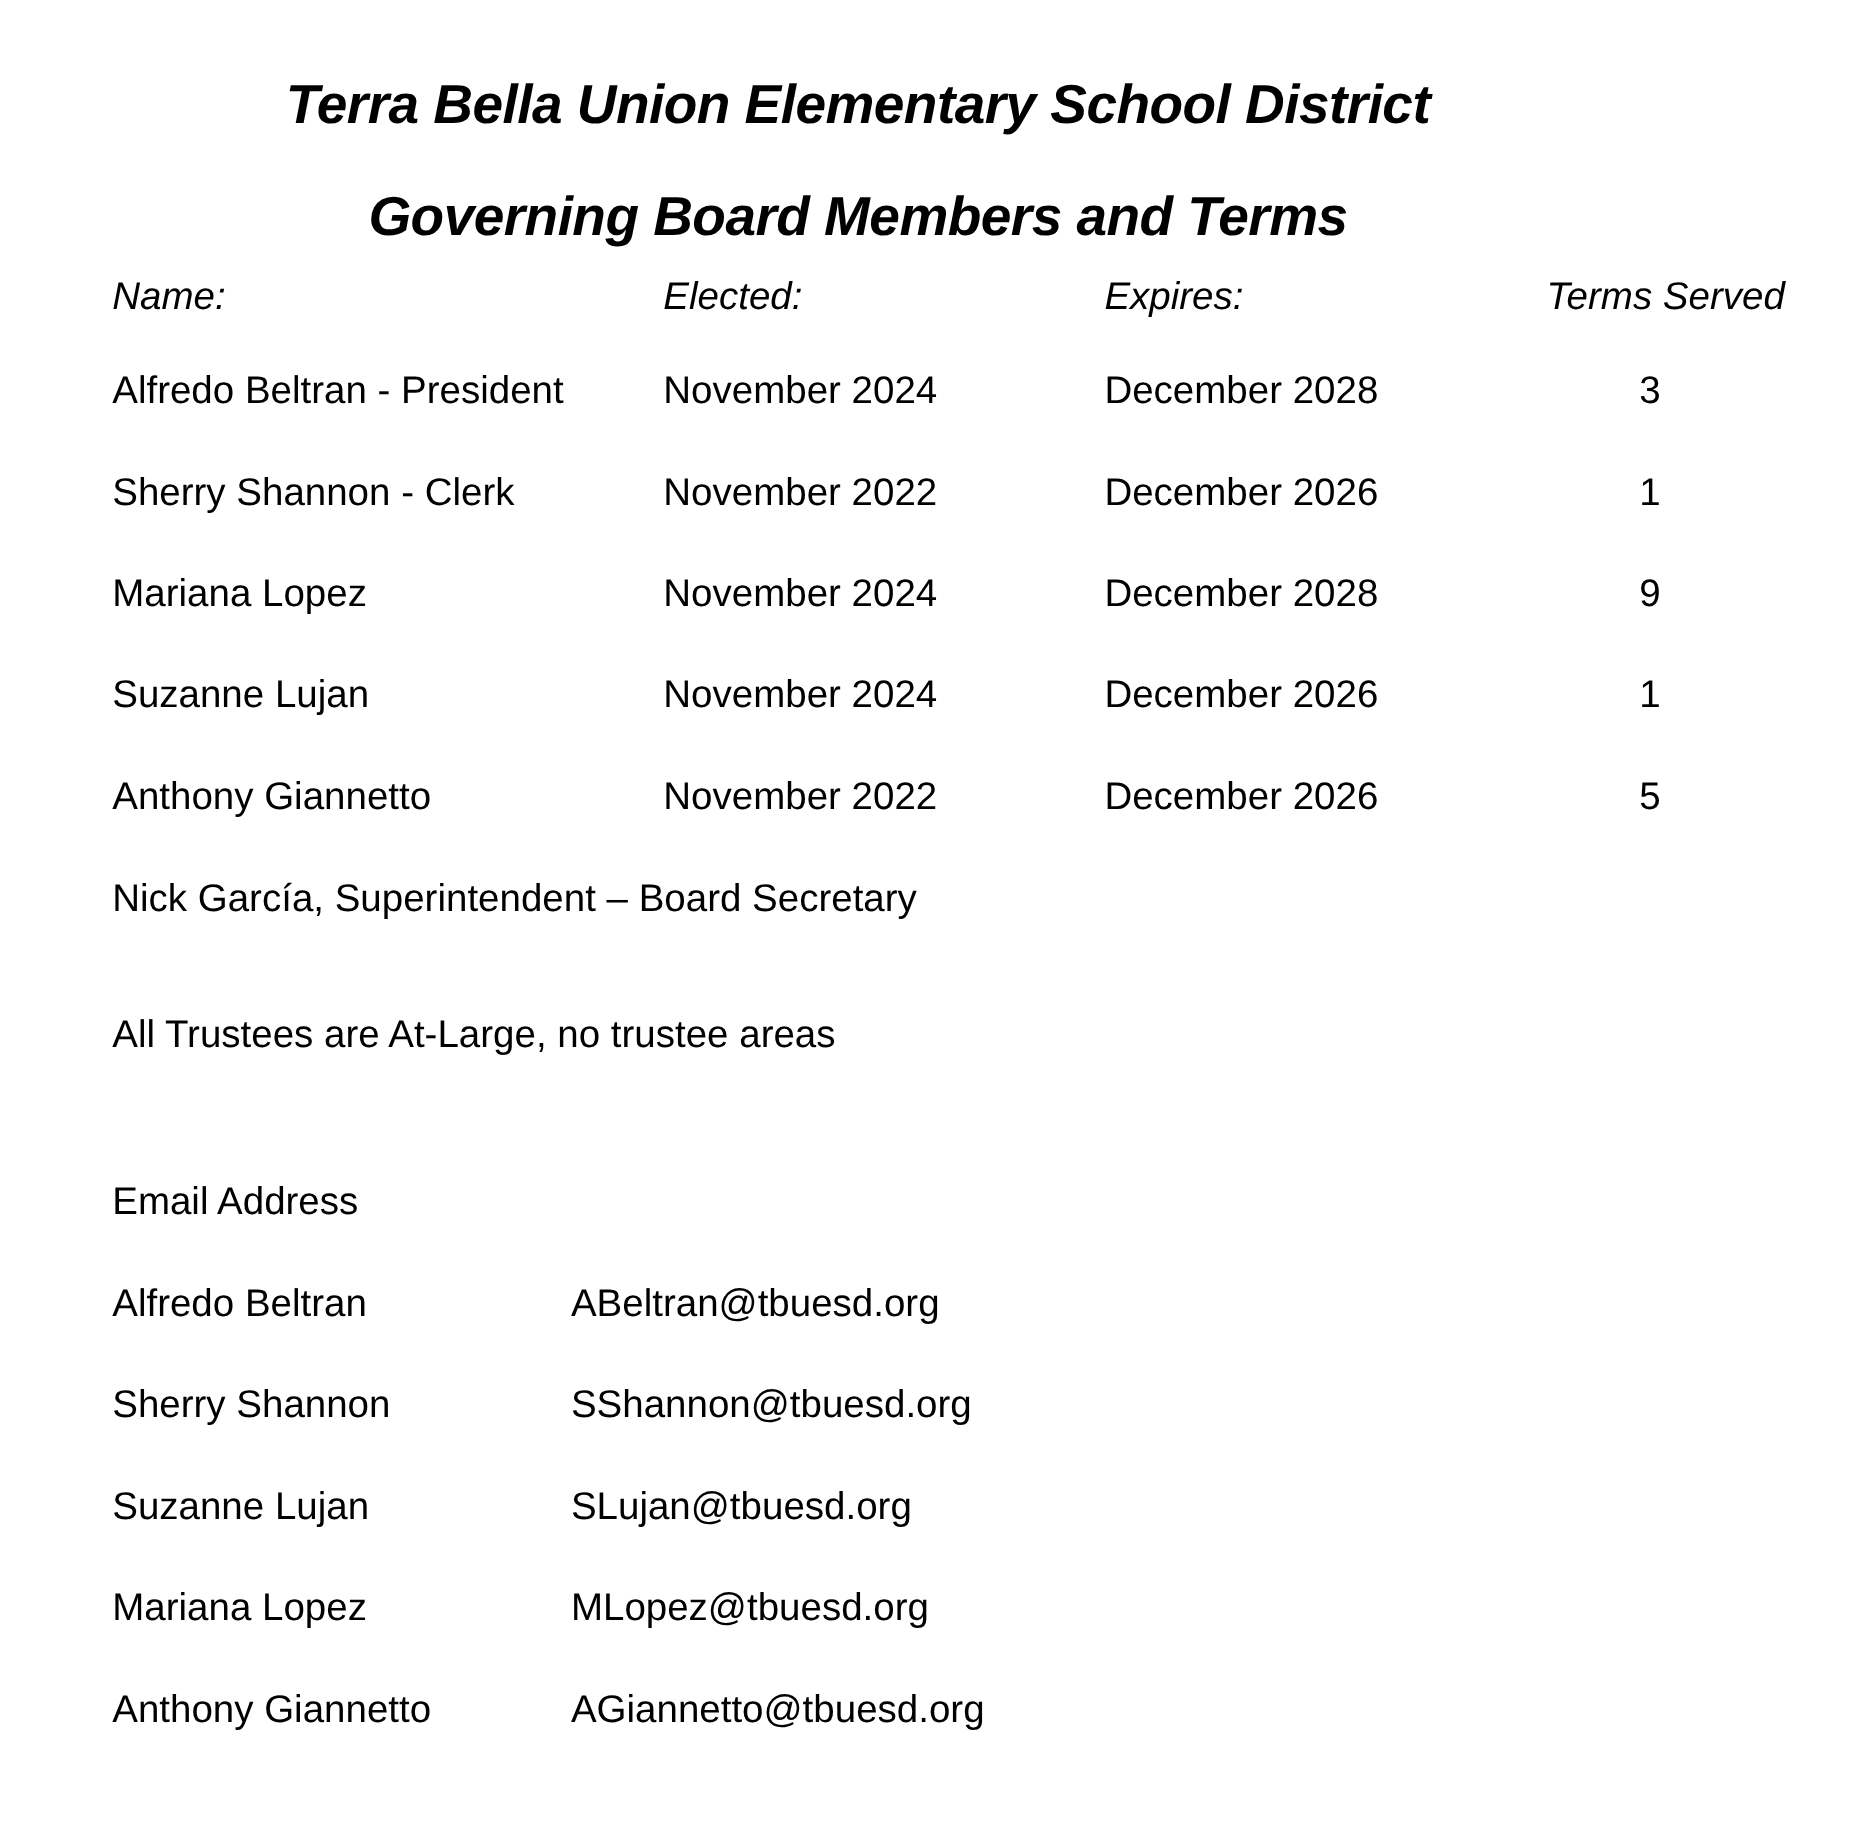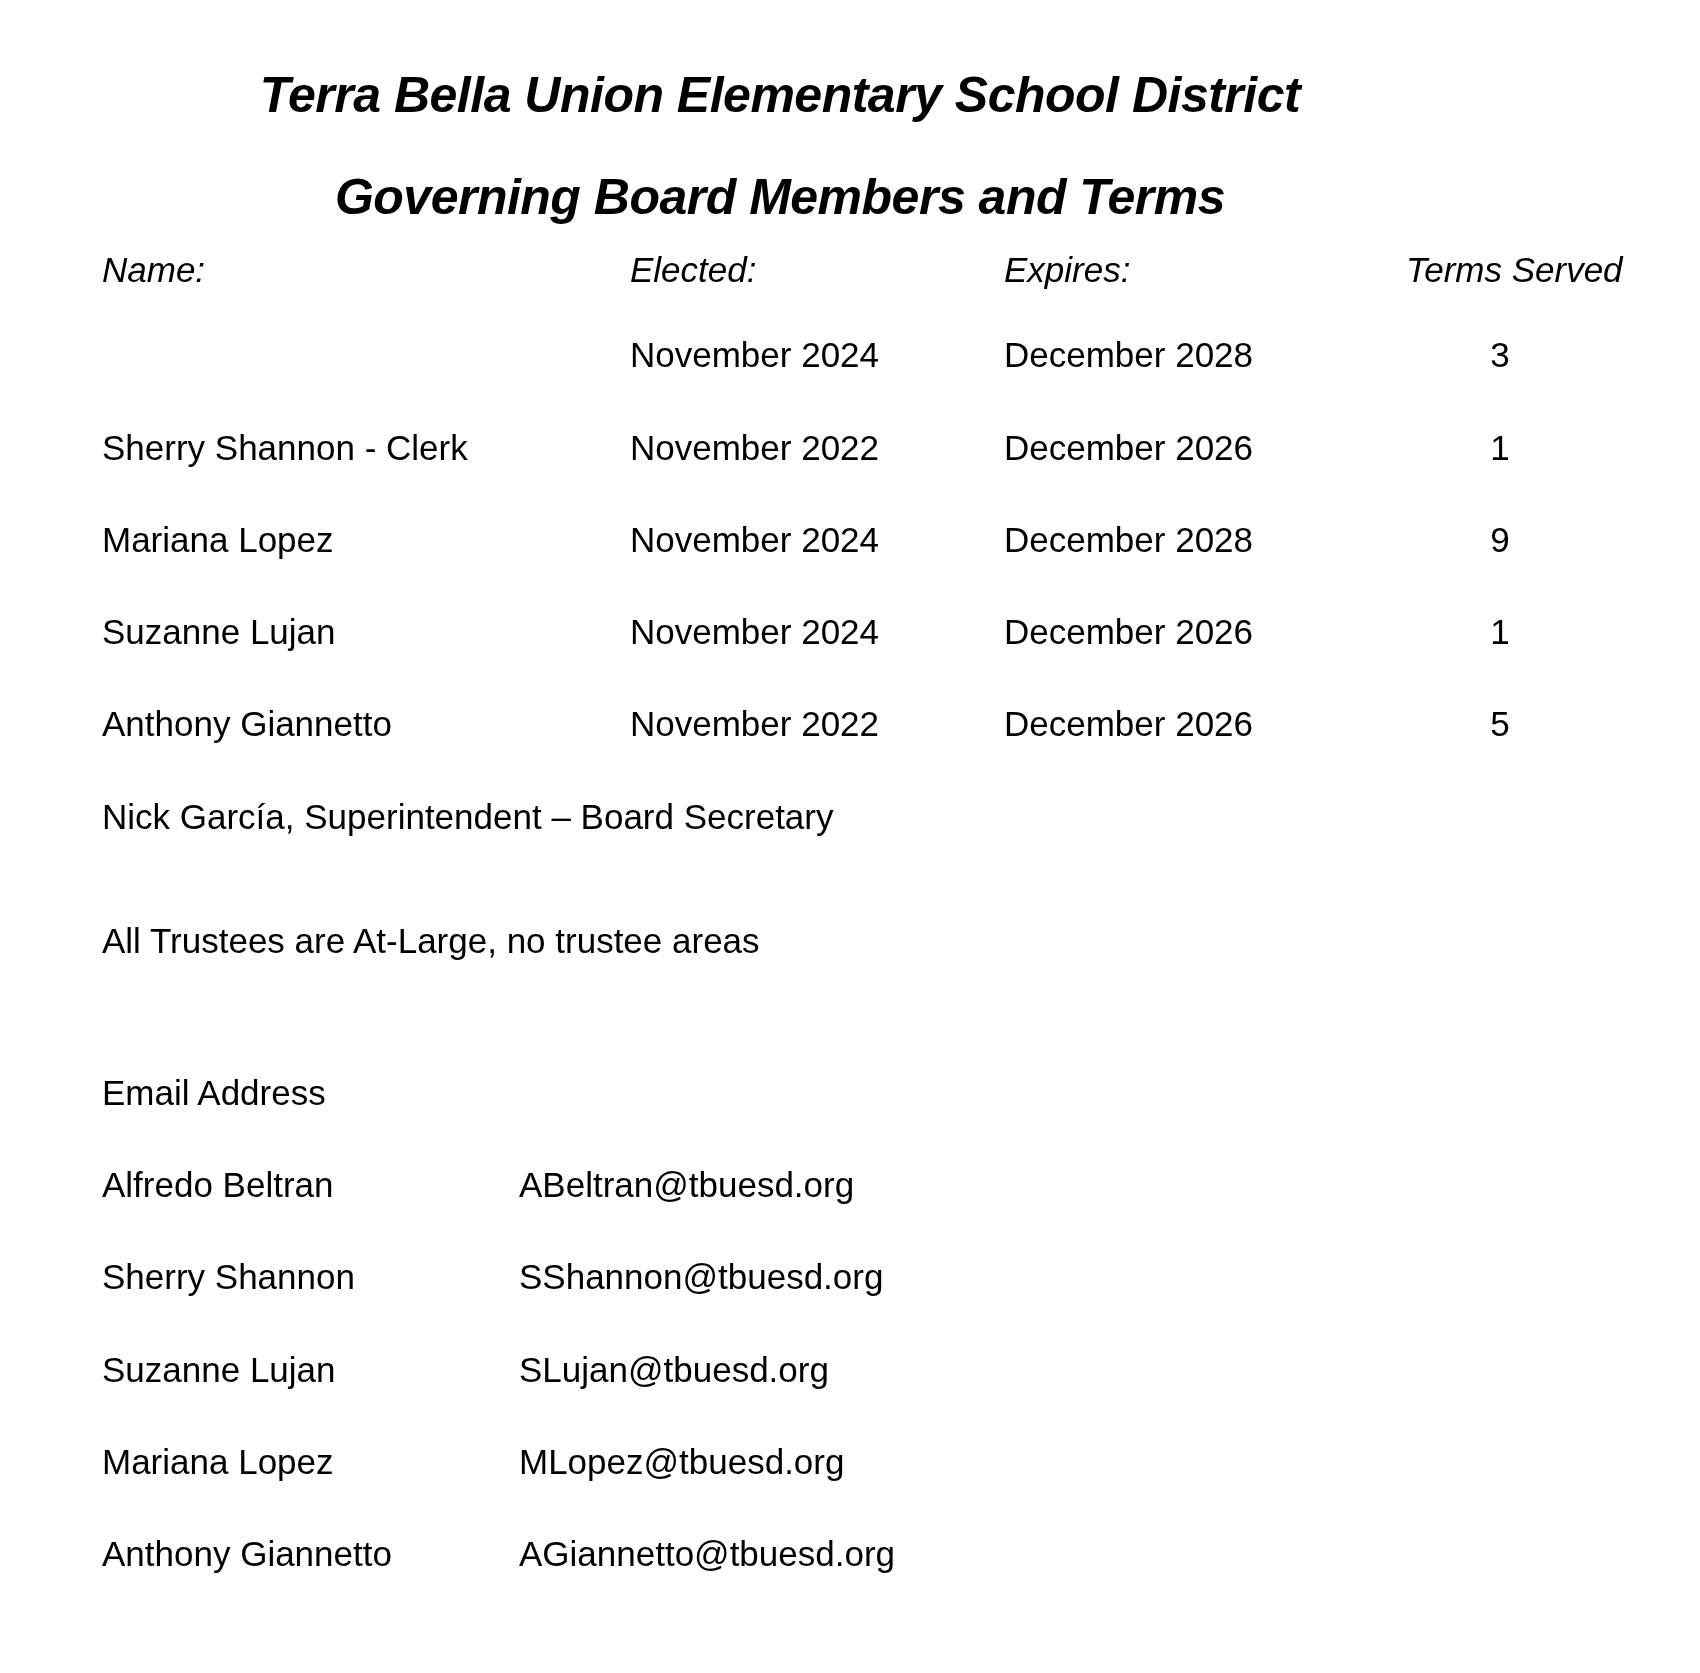--- a/index.html
+++ b/index.html
@@ -36,21 +36,21 @@
       height: 50px;
       font-size: 35px;
       white-space: nowrap;
       padding-left: 34px;
     }
     .row span {
       position: absolute;
       top: 0;
     }
     .col-name { left: 102px; }
-    .col-elected { left: 603px; margin-left: 27px; }
+    .col-elected { left: 603px; }
     .col-expires { left: 1004px; }
     .col-terms { left: 1406px; }
     .col-terms-val { left: 1500px; width: 40px; text-align: center; transform: translateX(-20px); }
 
     .header-row span { font-style: italic; }
 
     .note {
       position: absolute;
       left: 102px;
       font-size: 35px;
@@ -83,20 +83,21 @@
 
   <div>
     <div class="row header-row" style="top:250px;">
       <span class="col-name">Name:</span>
       <span class="col-elected">Elected:</span>
       <span class="col-expires">Expires:</span>
       <span class="col-terms">Terms Served</span>
     </div>
 
     <div class="row" style="top:335px;">
+      <span class="col-name">Alfredo Beltran - President</span>
       <span class="col-elected">November 2024</span>
       <span class="col-expires">December 2028</span>
       <span class="col-terms-val">3</span>
     </div>
 
     <div class="row" style="top:428px;">
       <span class="col-name">Sherry Shannon - Clerk</span>
       <span class="col-elected">November 2022</span>
       <span class="col-expires">December 2026</span>
       <span class="col-terms-val">1</span>

